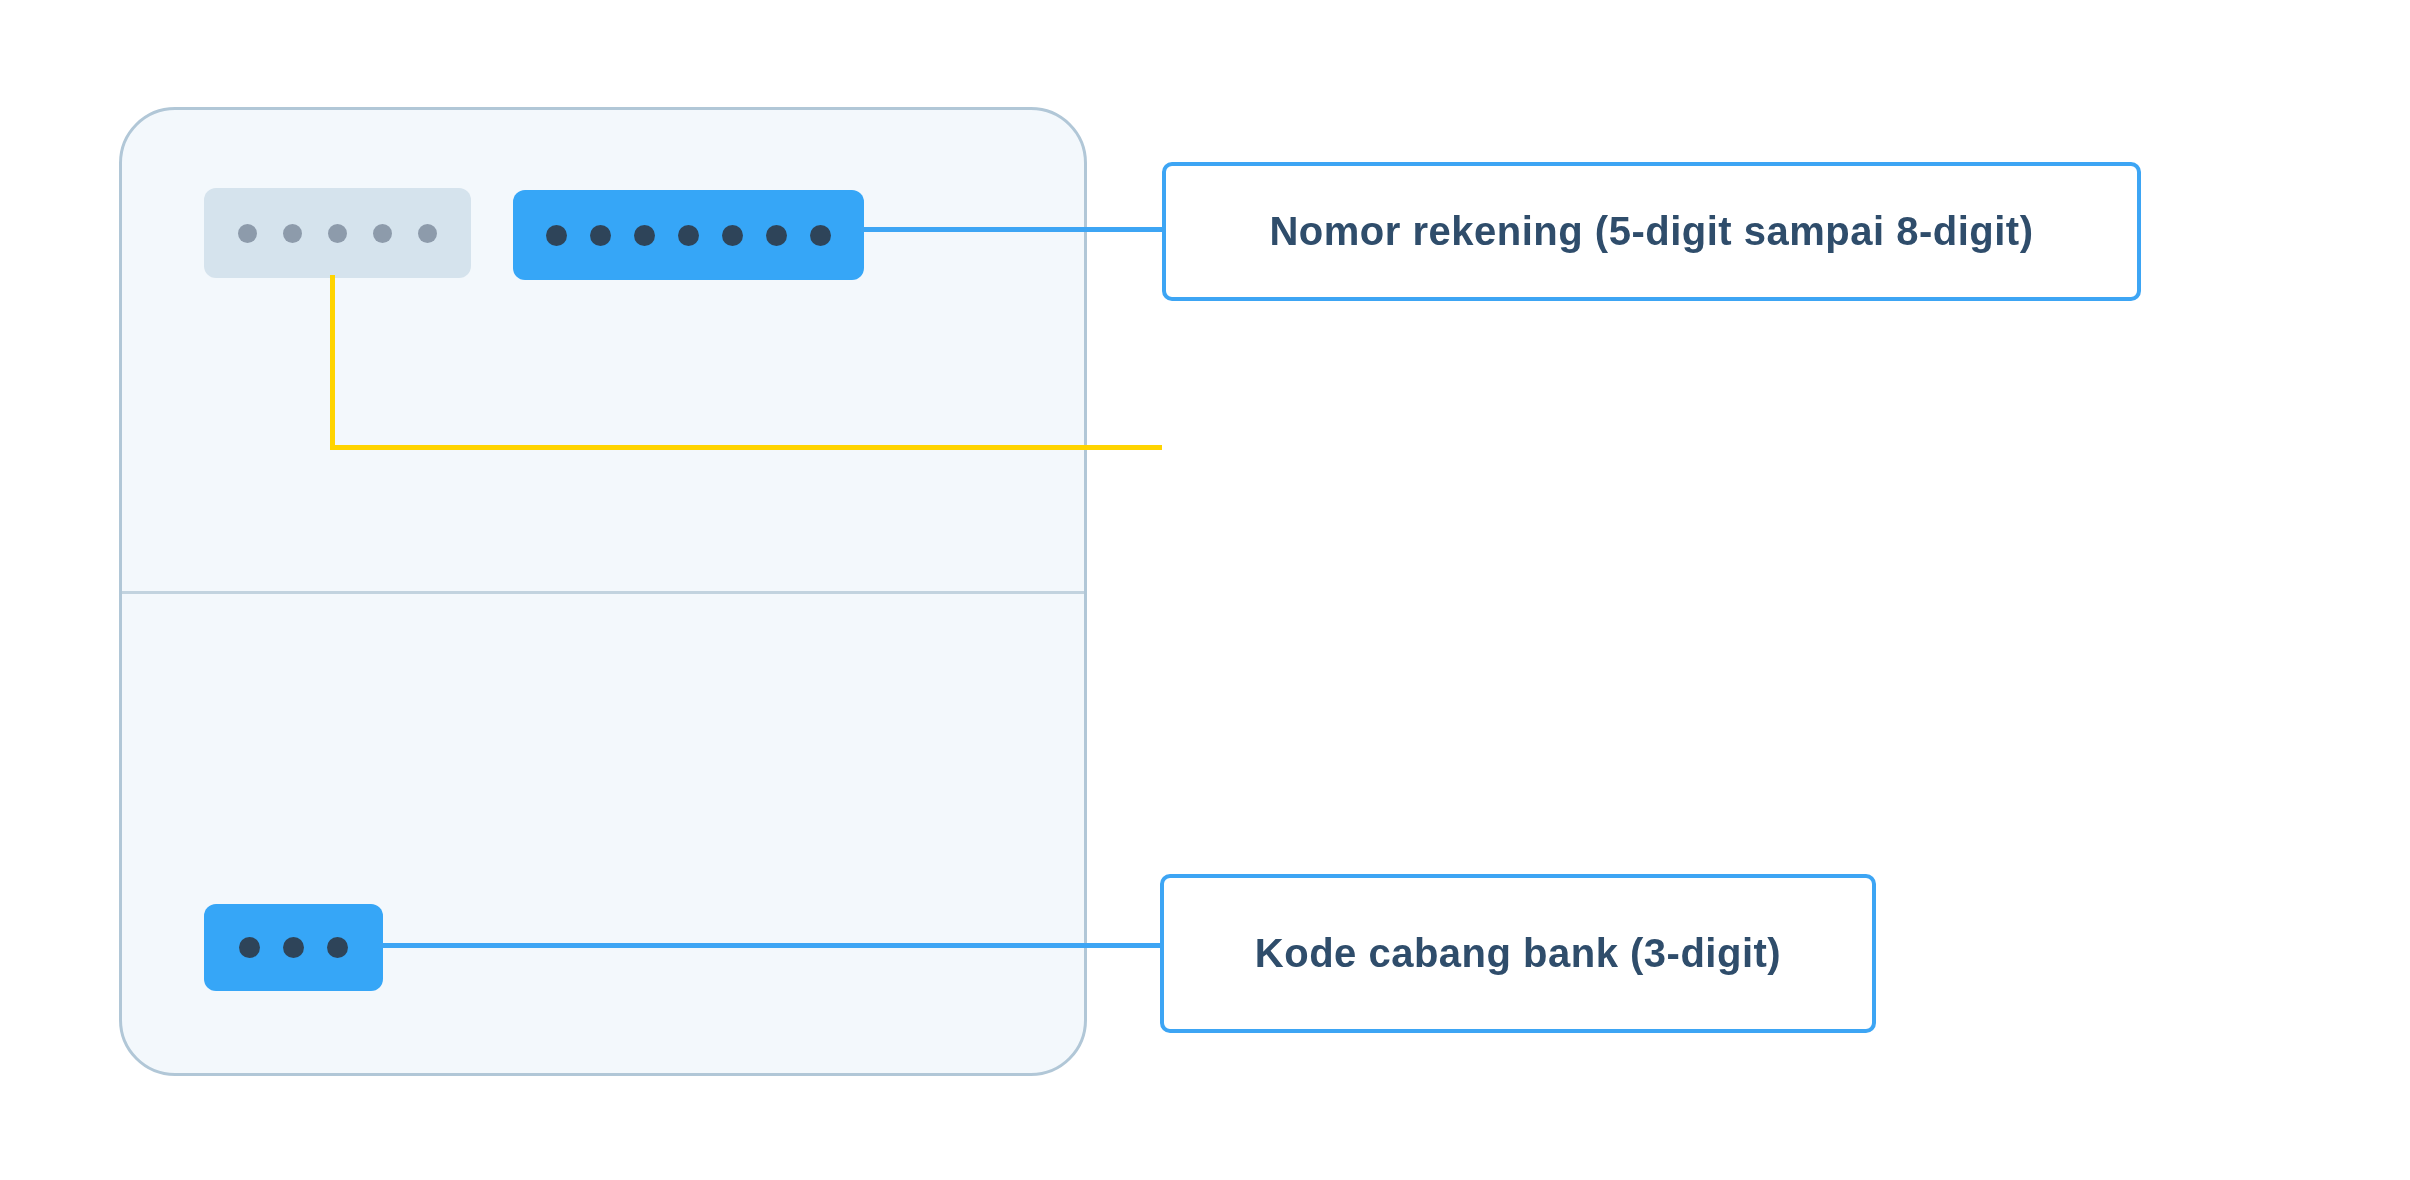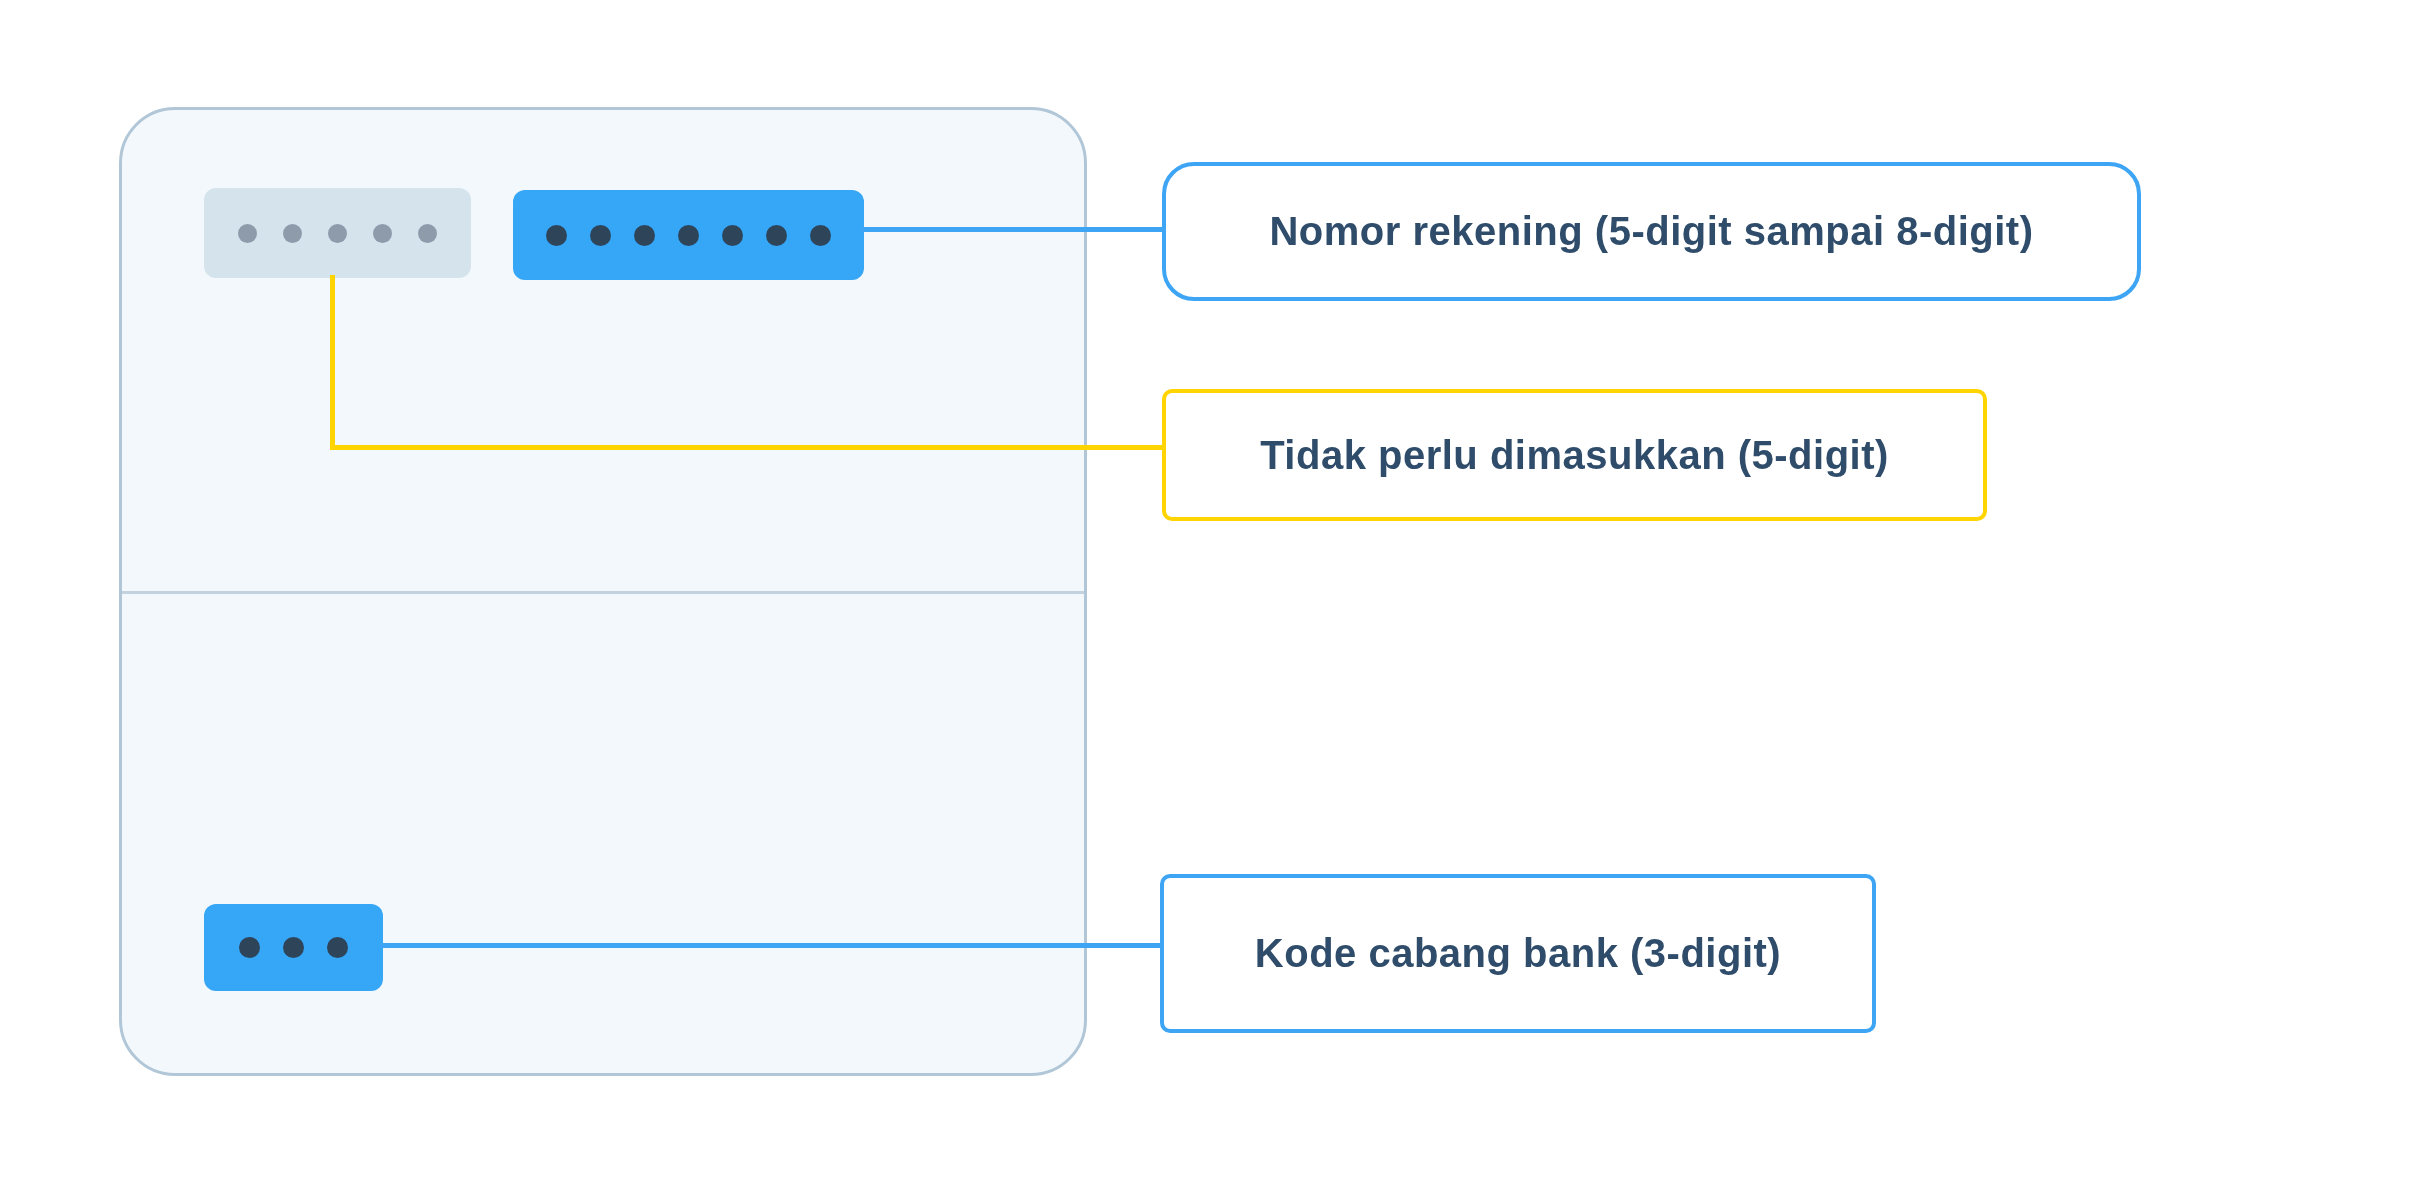--- a/index.html
+++ b/index.html
@@ -73,21 +73,21 @@
   .callout-label {
     color: var(--text_navy);
     font-size: 40px;
     font-weight: 700;
     letter-spacing: 0.5px;
     white-space: nowrap;
   }
   .callout-blue { border: 4px solid var(--accent_blue); }
   .callout-yellow { border: 4px solid var(--accent_yellow); }
 
-  .callout-nomor  { left: 1162px; top: 162px; width: 979px; height: 139px; border-radius: 32px; }
+  .callout-nomor  { left: 1162px; top: 162px; width: 979px; height: 139px; }
   .callout-tidak  { left: 1162px; top: 389px; width: 825px; height: 132px; }
   .callout-kode   { left: 1160px; top: 874px; width: 716px; height: 159px; }
 </style>
 </head>
 <body>
 
 <div class="stage">
 
   <div class="card">
     <div class="card-divider"></div>
@@ -125,21 +125,18 @@
 
   <div class="line line-account"></div>
   <div class="line line-masked-v"></div>
   <div class="line line-masked-h"></div>
   <div class="line line-branch"></div>
 
   <div class="callout callout-blue callout-nomor">
     <span class="callout-label">Nomor rekening (5-digit sampai 8-digit)</span>
   </div>
 
-  <div class="callout callout-yellow callout-tidak">
-    <span class="callout-label">Tidak perlu dimasukkan (5-digit)</span>
-  </div>
 
   <div class="callout callout-blue callout-kode">
     <span class="callout-label">Kode cabang bank (3-digit)</span>
   </div>
 
 </div>
 
 </body></html>

